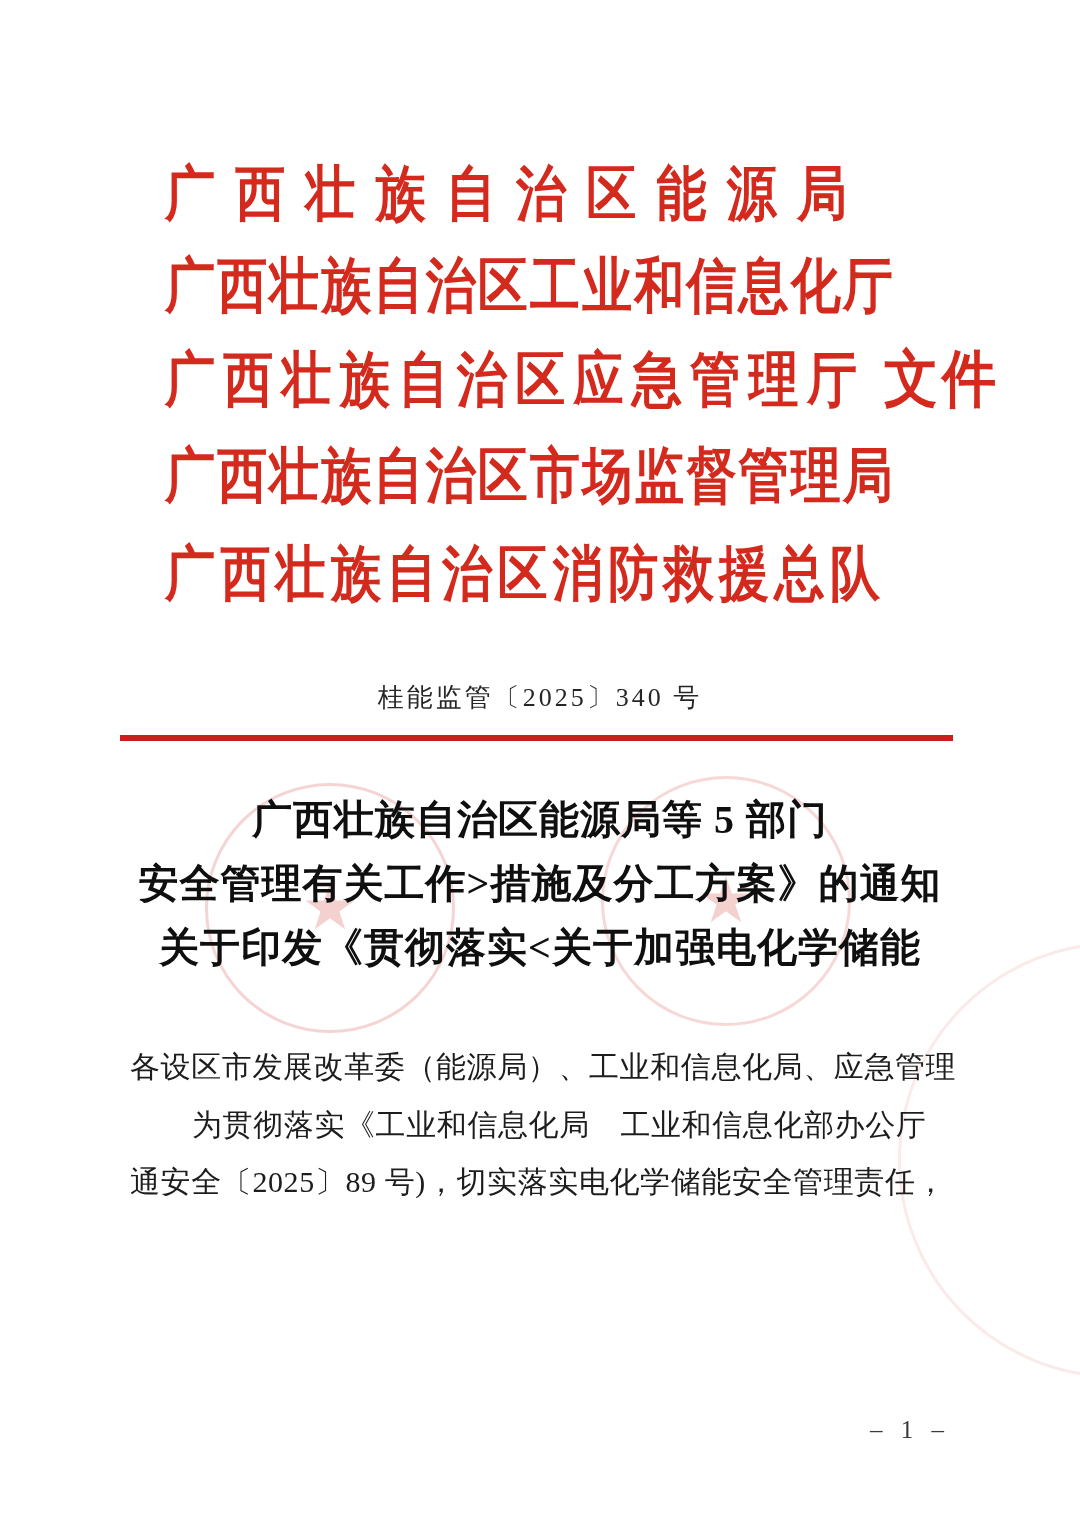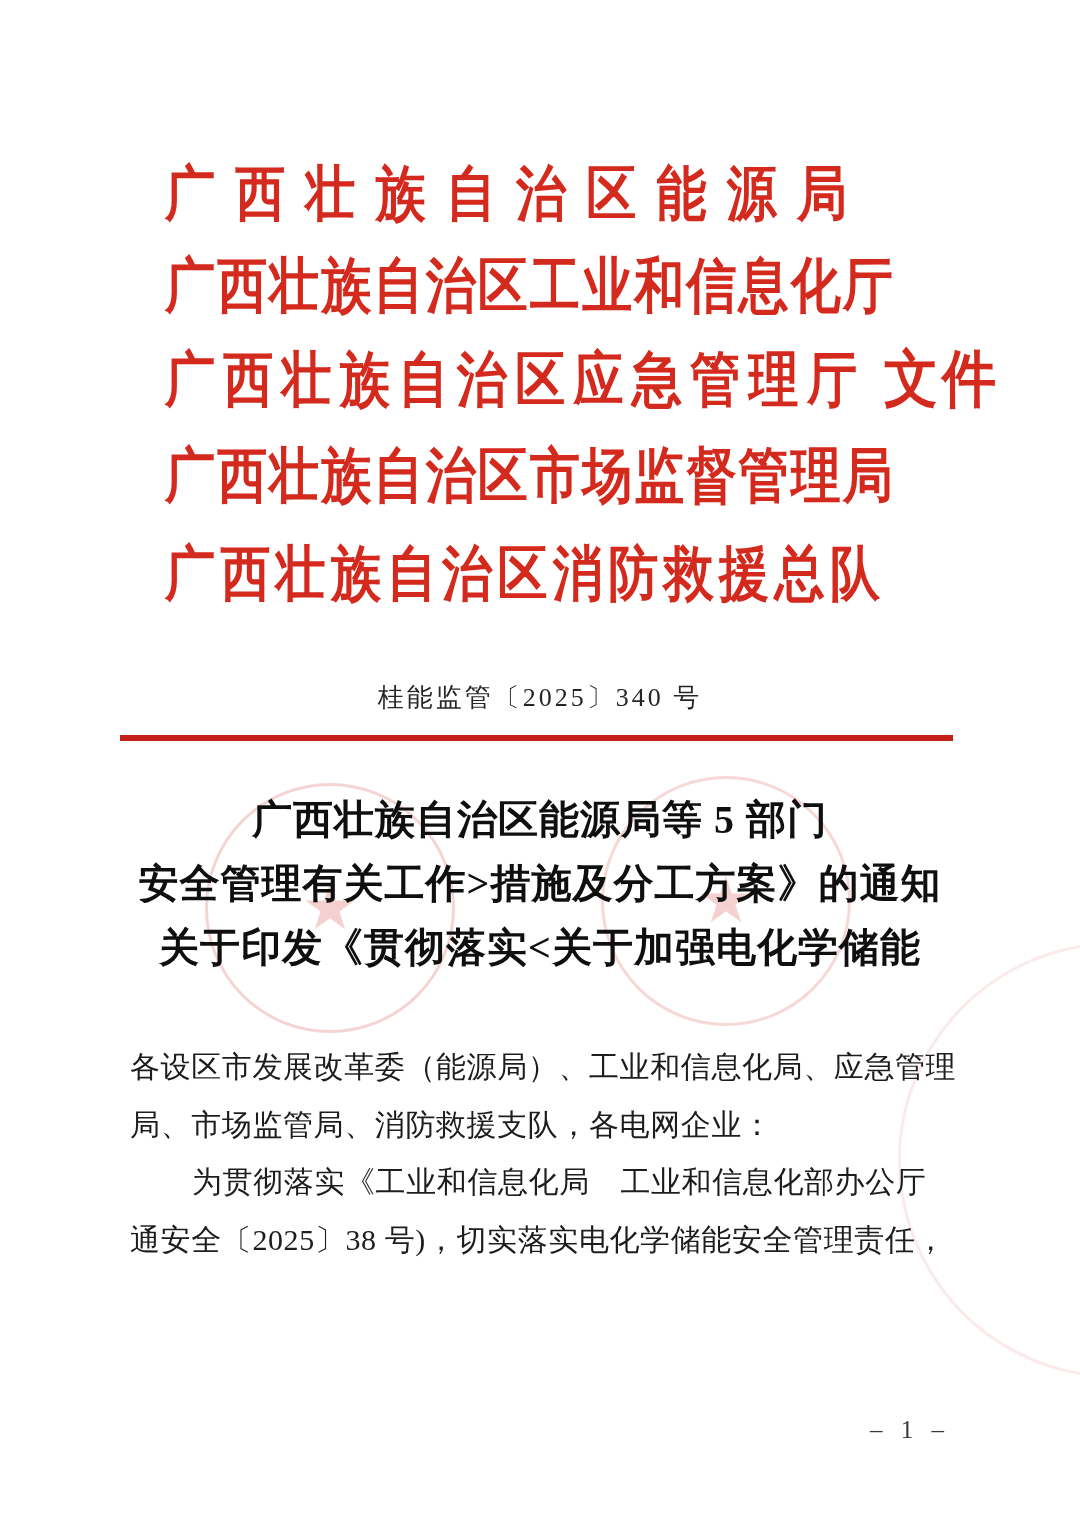--- a/index.html
+++ b/index.html
@@ -156,20 +156,19 @@
   <div class="red-line"></div>
 
   <div class="title">
     <div class="title-line">广西壮族自治区能源局等 5 部门</div>
     <div class="title-line">安全管理有关工作&gt;措施及分工方案》的通知</div>
     <div class="title-line">关于印发《贯彻落实&lt;关于加强电化学储能</div>
   </div>
 
   <div class="body-text">
     <div class="body-line">各设区市发展改革委（能源局）、工业和信息化局、应急管理</div>
-    <div class="body-line">局、市场监管局、消防救援支队，各电网企业：</div>
     <div class="body-line indent">为贯彻落实《工业和信息化局　工业和信息化部办公厅</div>
-    <div class="body-line">通安全〔2025〕38 号)，切实落实电化学储能安全管理责任，</div>
+    <div class="body-line">通安全〔2025〕89 号)，切实落实电化学储能安全管理责任，</div>
   </div>
 
   <div class="page-number">– 1 –</div>
 
 </div>
 
 </body></html>

